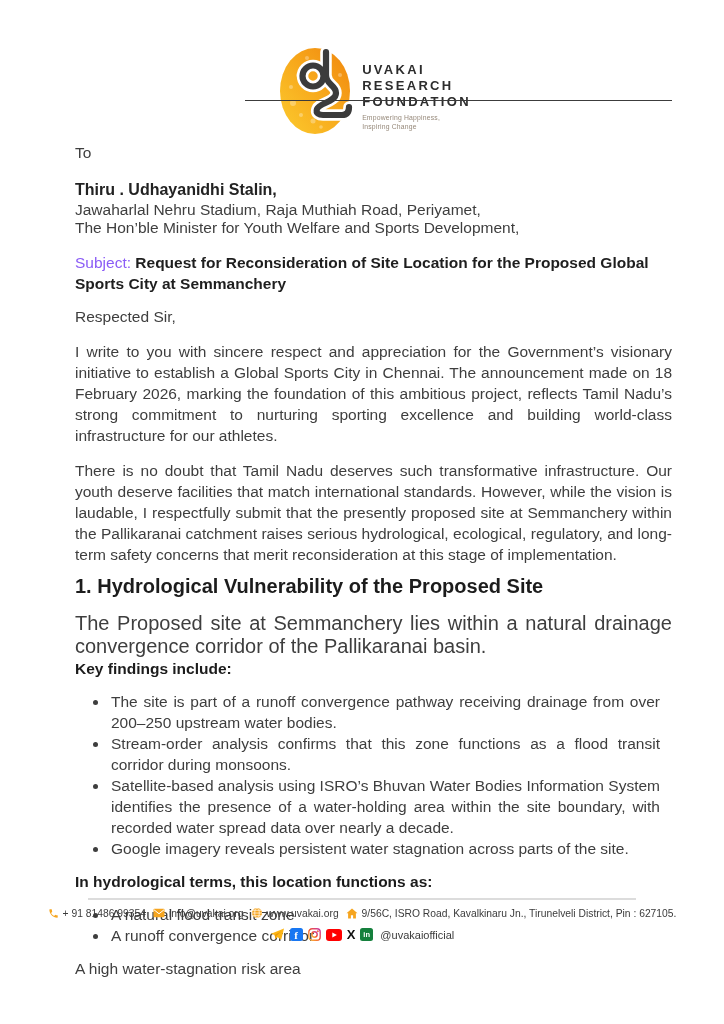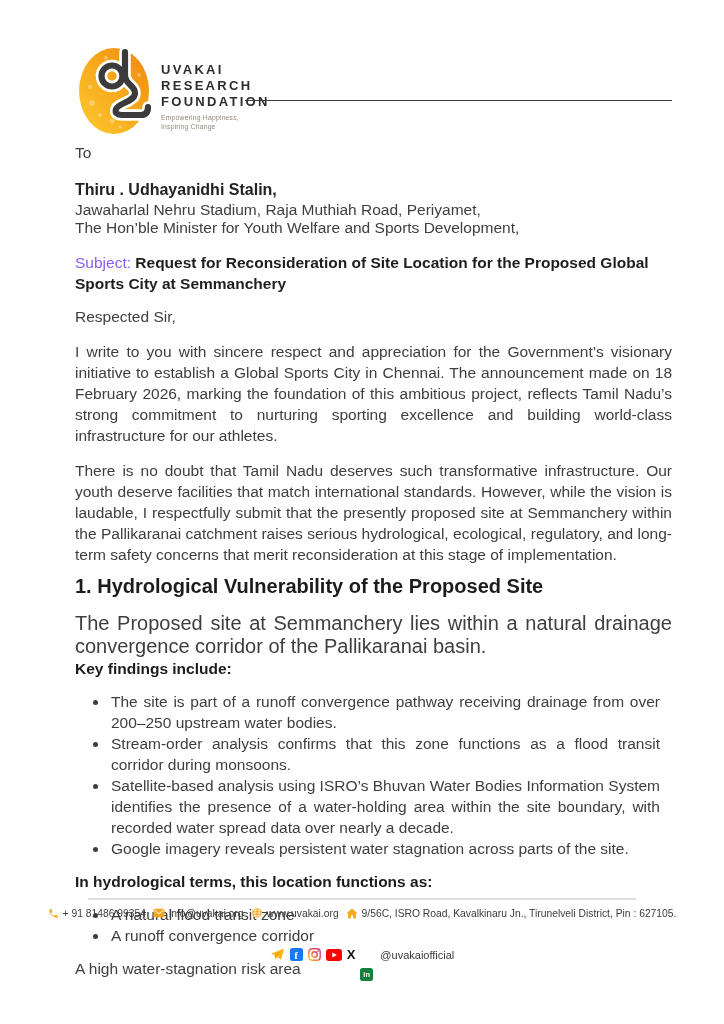--- a/index.html
+++ b/index.html
@@ -7,21 +7,21 @@
   body {
     width:724px; height:1024px;
     font-family:"Liberation Sans", sans-serif;
     color:#3e3e3e;
     position:relative;
   }
   .page { position:relative; width:724px; height:1024px; overflow:hidden; background:#fff; }
 
   
   .header { position:relative; height:133px; padding:45px 52px 0 78px; }
-  .header-inner { display:flex; align-items:flex-start; }
+  .header-inner { display:flex; align-items:flex-start;justify-content:center; }
   .logo-mark svg { display:block; }
   .logo-text { margin-left:9px; padding-top:17px; }
   .org-line { font-size:13px; font-weight:700; letter-spacing:2.3px; color:#2d2d2d; line-height:16px; white-space:nowrap; }
   .tagline { margin-top:4px; font-size:6.8px; color:#96897a; line-height:8.5px; letter-spacing:.2px; }
   .header-rule { position:absolute; left:245px; right:52px; top:100px; border-top:1.6px solid #3c3c3c; }
 
   
   .letter { padding:0 52px 0 75px; font-size:15.5px; line-height:21px; color:#3e3e3e; }
   .to { margin-top:9px; }
   .recipient { margin-top:16px; line-height:17.5px; }
@@ -41,21 +41,21 @@
   
   .footer { position:absolute; left:0; top:898px; width:100%; }
   .footer-rule { margin:0 88px; border-top:2px solid #dcdcdc; }
   .contact-row { margin-top:7px; display:flex; justify-content:center; align-items:center; gap:7px; font-size:10.3px; color:#3b3b3b; }
   .contact-item { display:inline-flex; align-items:center; gap:4px; white-space:nowrap; }
   .contact-item svg { display:block; }
   .social-row { margin-top:9px; display:flex; justify-content:center; align-items:center; gap:5px; font-size:11px; color:#3b3b3b; }
   .social-row svg { display:block; }
   .sq { width:13px; height:13px; border-radius:2.5px; display:inline-flex; align-items:center; justify-content:center; color:#fff; font-weight:700; }
   .sq-fb { background:#1877f2; font-size:11px; font-family:"Liberation Serif", serif; line-height:1; padding-top:2px; }
-  .sq-li { background:#15803d; font-size:7.5px; letter-spacing:.2px;margin-top:40px; }
+  .sq-li { background:#15803d; font-size:7.5px; letter-spacing:.2px; }
   .x-glyph { color:#101010; font-weight:900; font-size:13px; line-height:13px; }
   .handle { margin-left:2px; }
 </style>
 </head>
 <body>
 
 <div class="page">
 
   <div class="header">
     <div class="header-inner">

